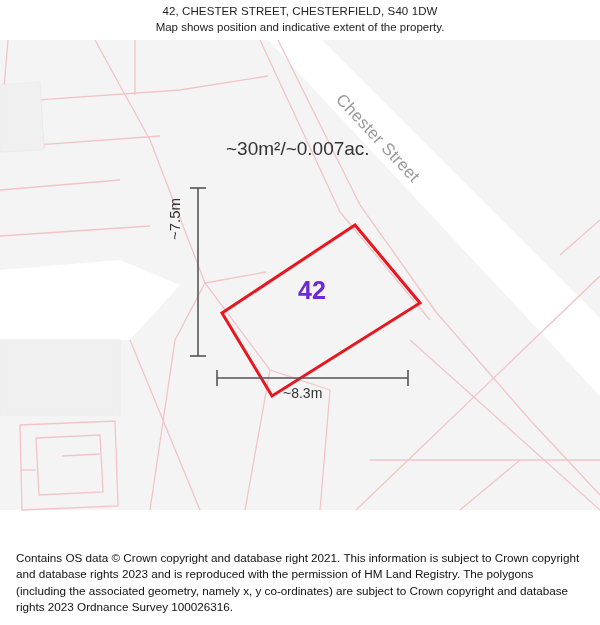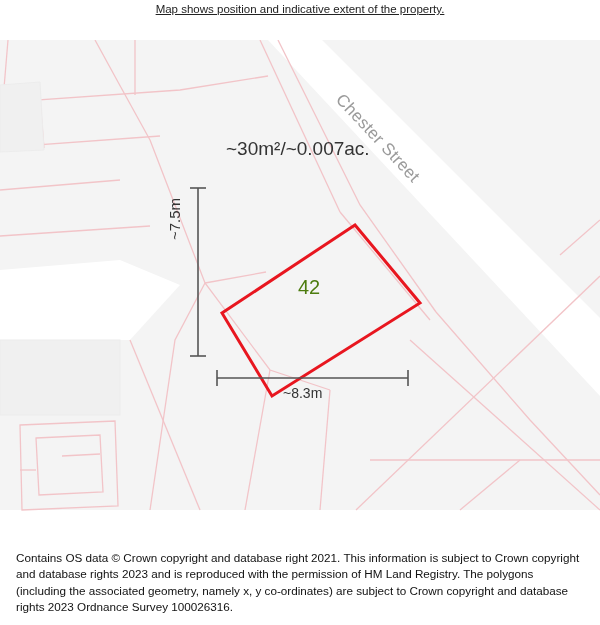--- a/index.html
+++ b/index.html
@@ -32,21 +32,20 @@
     color: #222222;
     line-height: 14px;
     padding-top: 4px;
     letter-spacing: 0.1px;
   }
   .header .subtitle {
     font-size: 11.5px;
     color: #222222;
     line-height: 14px;
     padding-top: 2px;
-    text-decoration: underline;
   }
   
   .map {
     position: absolute;
     left: 0;
     top: 40px;
     width: 600px;
     height: 493px;
     background: #ffffff;
     overflow: hidden;
@@ -60,23 +59,24 @@
     top: 98px;
     font-size: 19px;
     color: #333333;
     font-weight: normal;
     white-space: nowrap;
   }
   .plot-number {
     position: absolute;
     left: 298px;
     top: 236px;
-    font-size: 20px;
-    color: #4d7c0f;
-    white-space: nowrap;
+    font-size: 25px;
+    color: #6d28d9;
+    white-space: nowrap;
+    font-weight: bold;
   }
   .street-label {
     position: absolute;
     left: 346px;
     top: 50px;
     font-size: 17px;
     color: #9a9a9a;
     transform: rotate(47deg);
     transform-origin: left top;
     white-space: nowrap;
@@ -116,20 +116,21 @@
     line-height: 16.4px;
     color: #111111;
   }
 </style>
 </head>
 <body>
 
 <div class="page">
 
   <div class="header">
+    <div class="title">42, CHESTER STREET, CHESTERFIELD, S40 1DW</div>
     <div class="subtitle">Map shows position and indicative extent of the property.</div>
   </div>
 
   <div class="map">
     <svg width="600" height="493" viewBox="0 0 600 493">
 
       <g>
 
         <path d="M0,0 L600,0 L600,493 L0,493 Z" fill="#f4f4f4"></path>
 

